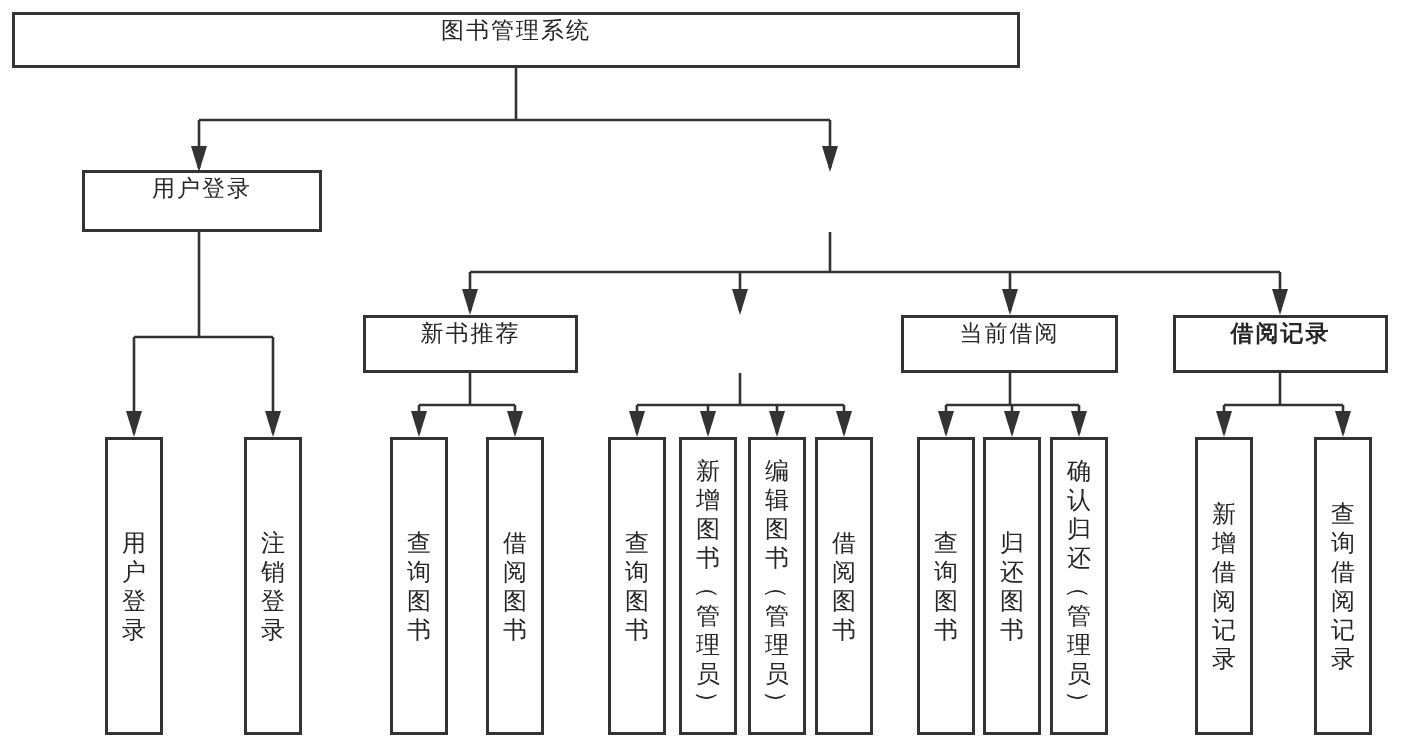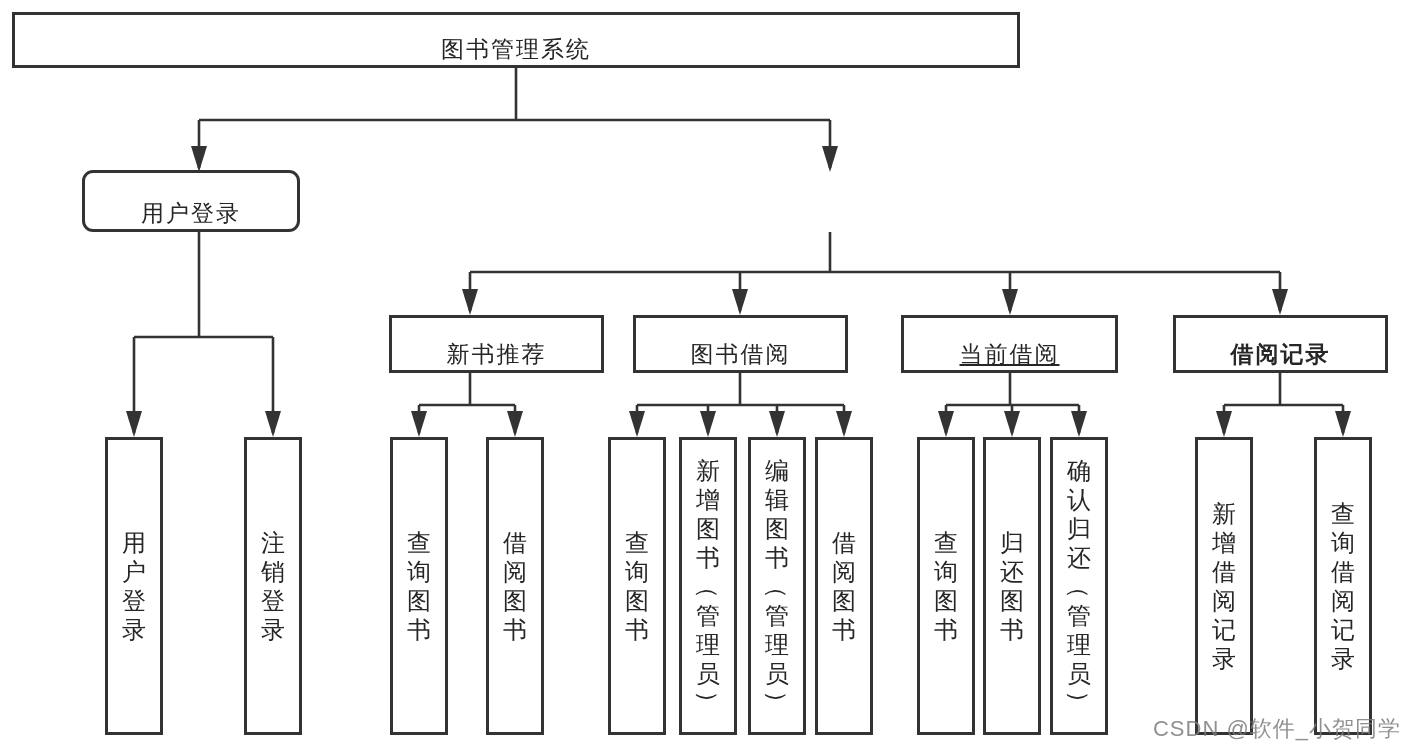--- a/index.html
+++ b/index.html
@@ -11,31 +11,31 @@
     font-family: "Liberation Sans", sans-serif;
     overflow: hidden;
   }
   svg.connectors { position: absolute; left: 0; top: 0; }
   .node {
     position: absolute;
     box-sizing: border-box;
     border: 3px solid #333333;
     background: #ffffff;
     display: flex;
-    align-items: flex-end;
+    align-items: flex-start;
     justify-content: center;
     color: #262626;
   }
   .hnode { font-size: 23px; letter-spacing: 2px; white-space: nowrap; }
   .root-node  { left: 12px;   top: 12px;  width: 1008px; height: 56px; }
-  .n-user     { left: 82px;   top: 170px; width: 218px;  height: 62px; border-radius: 11px; }
+  .n-user     { left: 82px;   top: 170px; width: 240px;  height: 62px; }
   .n-mgmt     { left: 712px;  top: 170px; width: 236px;  height: 62px; }
-  .n-newbook  { left: 363px;  top: 315px; width: 215px;  height: 58px; margin-left: 26px; }
+  .n-newbook  { left: 363px;  top: 315px; width: 215px;  height: 58px; }
   .n-borrow   { left: 633px;  top: 315px; width: 215px;  height: 58px; }
-  .n-current  { left: 901px;  top: 315px; width: 217px;  height: 58px; text-decoration: underline; }
+  .n-current  { left: 901px;  top: 315px; width: 217px;  height: 58px; }
   .n-records  { left: 1173px; top: 315px; width: 215px;  height: 58px; font-weight: bold; }
   .leaf {
     position: absolute;
     top: 437px;
     width: 58px;
     height: 298px;
     box-sizing: border-box;
     border: 3px solid #333333;
     background: #ffffff;
     display: flex;
@@ -98,23 +98,20 @@
     <span>图书管理系统</span>
   </div>
 
   <div class="node hnode n-user">
     <span>用户登录</span>
   </div>
 
   <div class="node hnode n-newbook">
     <span>新书推荐</span>
   </div>
-  <div class="node hnode n-borrow">
-    <span>图书借阅</span>
-  </div>
   <div class="node hnode n-current">
     <span>当前借阅</span>
   </div>
   <div class="node hnode n-records">
     <span>借阅记录</span>
   </div>
 
   <div class="leaf" style="left:105px">
     <span class="vtext">
         <span class="vchar">用</span>
@@ -236,15 +233,14 @@
     <span class="vtext">
         <span class="vchar">查</span>
         <span class="vchar">询</span>
         <span class="vchar">借</span>
         <span class="vchar">阅</span>
         <span class="vchar">记</span>
         <span class="vchar">录</span>
       </span>
   </div>
 
-  <div class="watermark">CSDN @软件_小贺同学</div>
 
 </div>
 
 </body></html>

